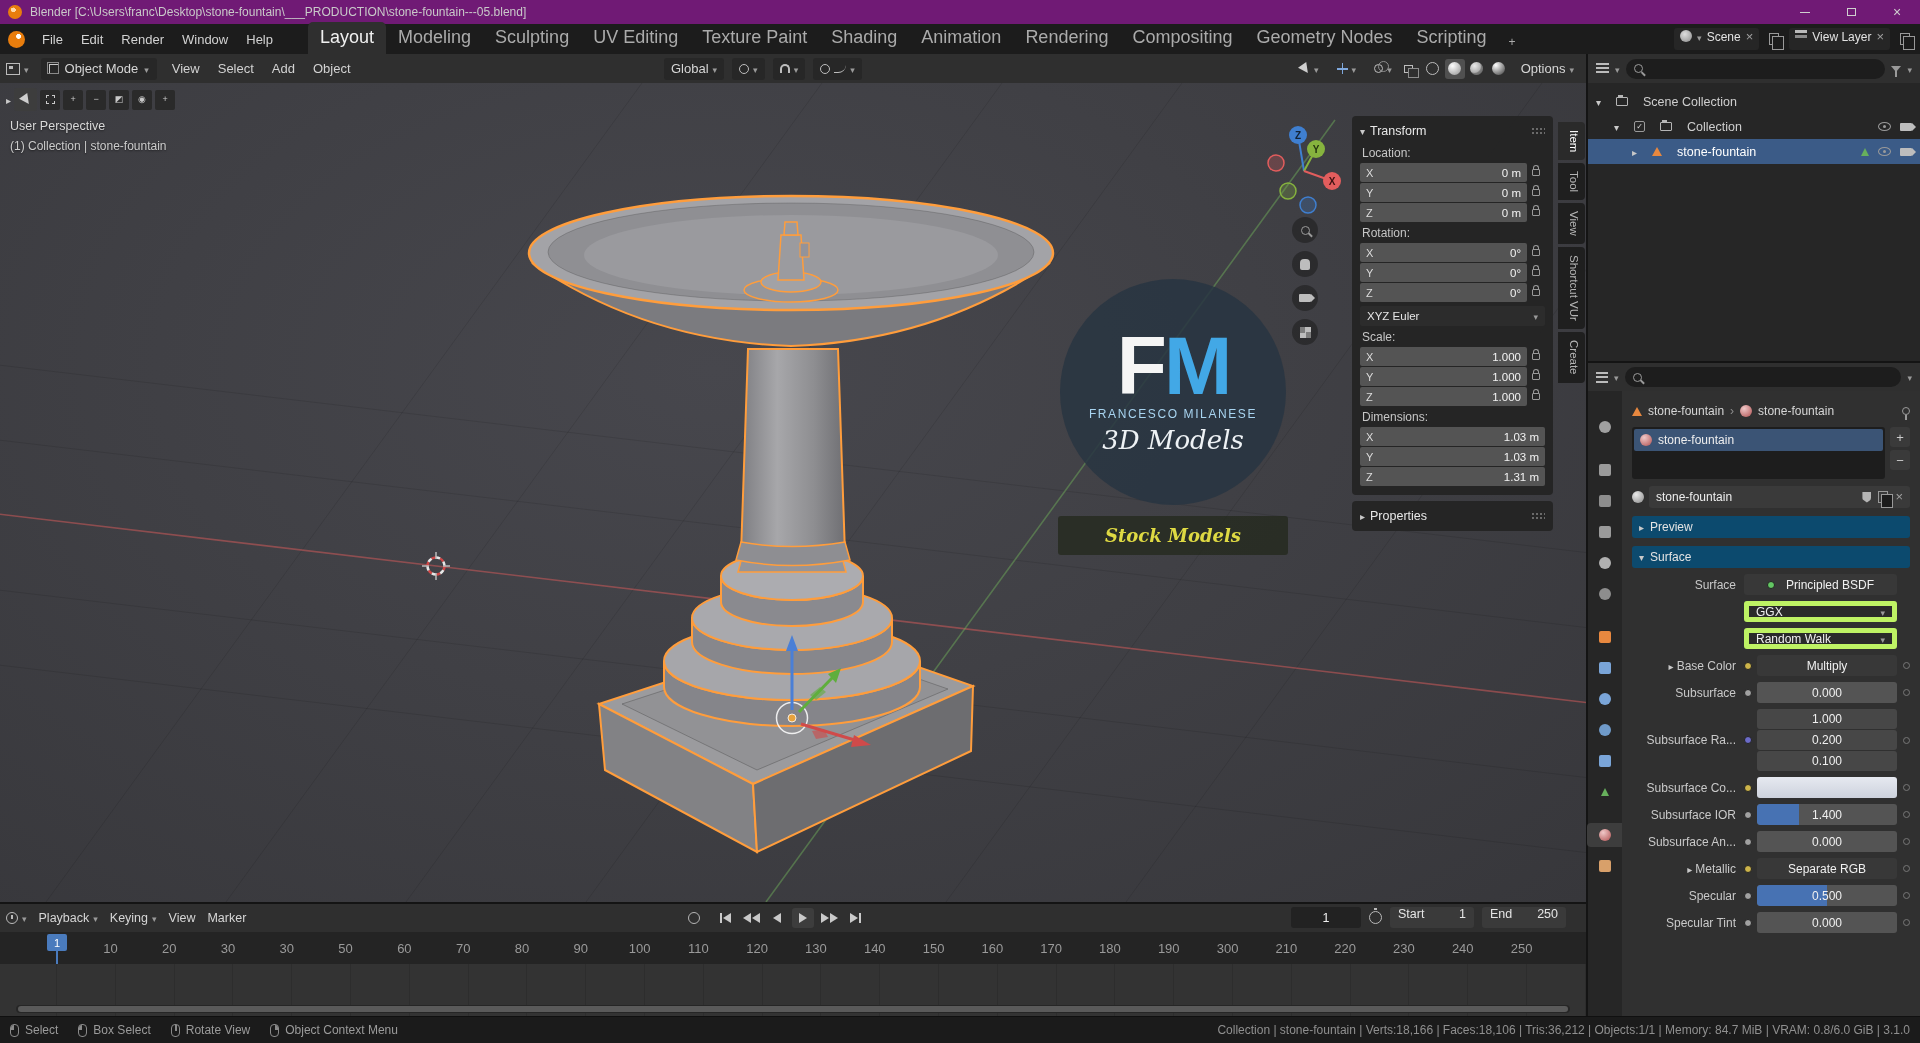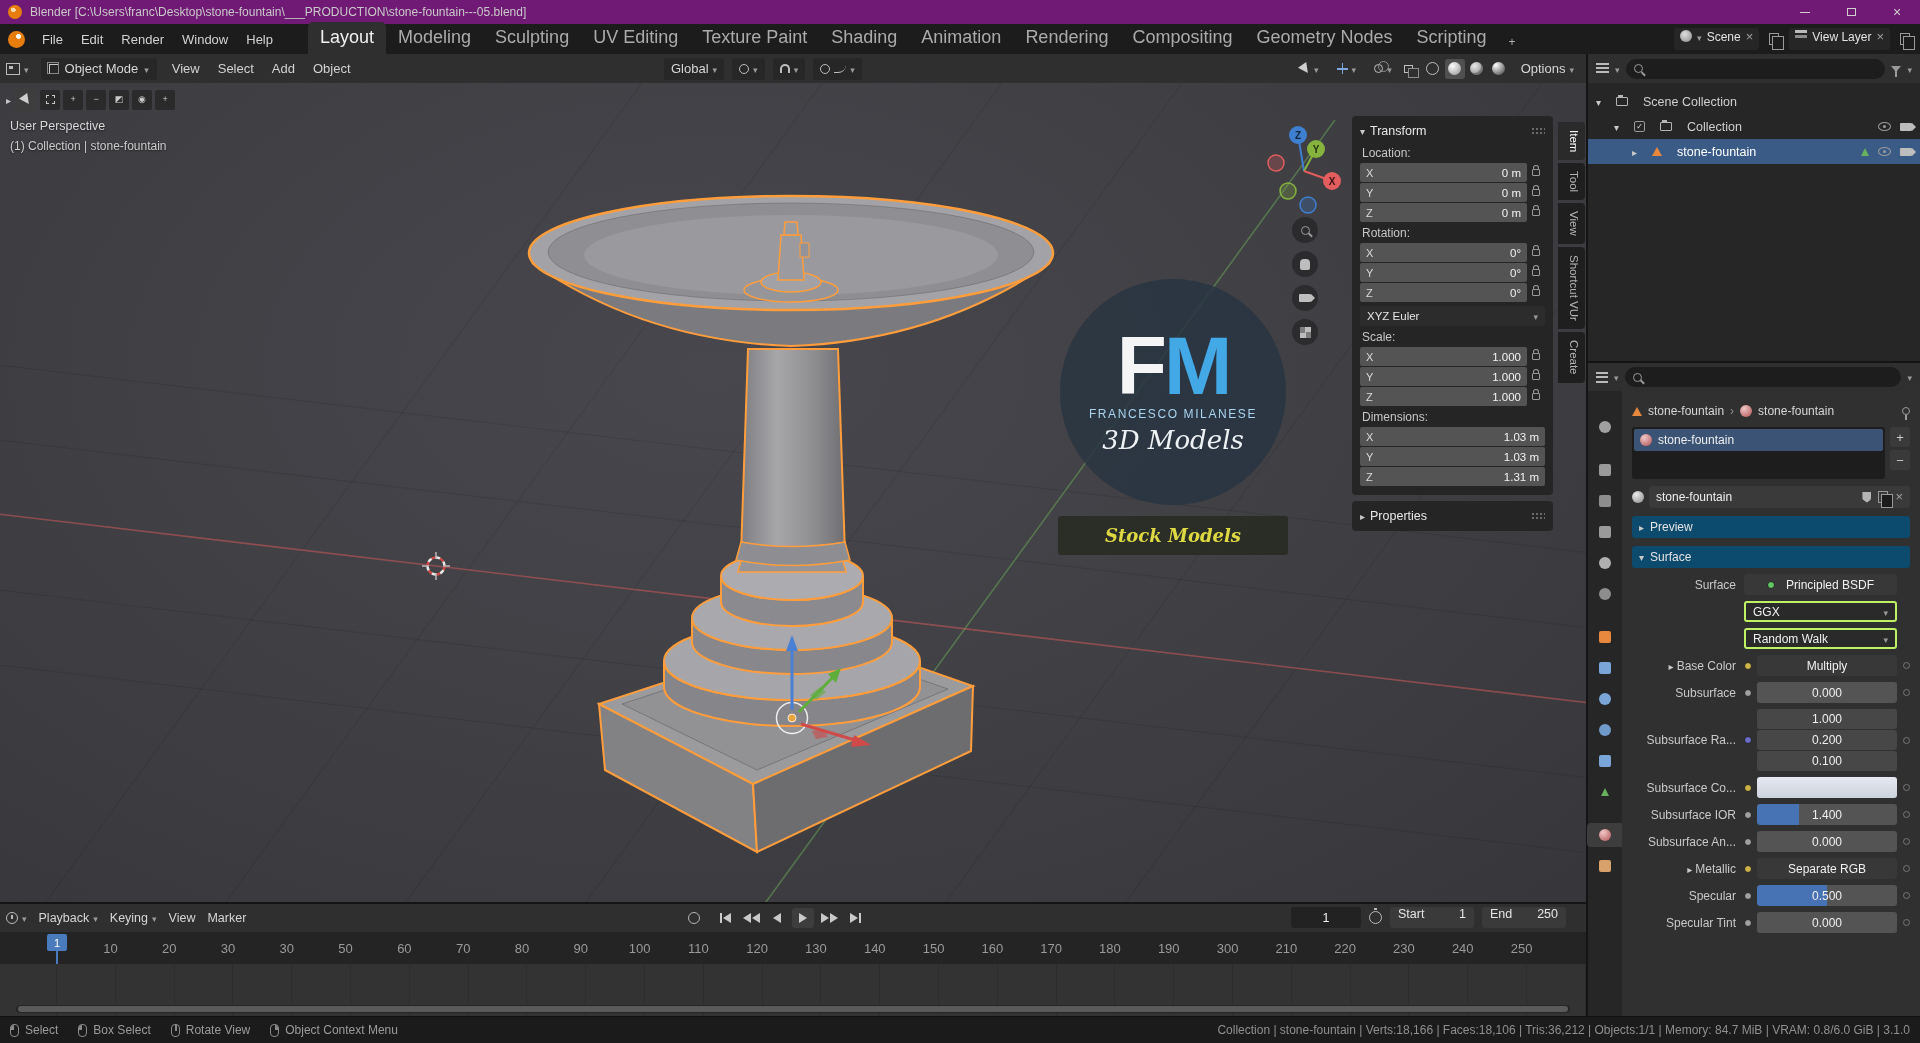--- a/index.html
+++ b/index.html
@@ -164,21 +164,21 @@
   .db-field{flex:1;height:22px;background:#3a3a3a;border-radius:3px;display:flex;align-items:center;gap:6px;padding:0 7px;color:#eee}
   .shield{width:9px;height:11px;background:#b5b5b5;border-radius:0 0 50% 50%;clip-path:polygon(0 0,100% 0,100% 70%,50% 100%,0 70%)}
   .db-icons{margin-left:auto;display:flex;align-items:center;gap:7px}
   .sect-hd{height:22px;background:#0c4a6e;border-radius:3px;display:flex;align-items:center;gap:6px;padding:0 7px;color:#e3e3e3;margin-top:8px}
   .prow{display:flex;align-items:center;margin-top:6px;min-height:21px}
   .plabel{width:112px;text-align:right;padding-right:8px;color:#c9c9c9;flex:none;display:flex;align-items:center;justify-content:flex-end;gap:3px}
   .socket{width:8px;height:8px;border-radius:50%;border:1px solid #222;flex:none;margin-right:5px}
   .s-gray{background:#a1a1a1}.s-yellow{background:#cdb44a}.s-blue{background:#6b6bc8}.s-green{background:#63c763}
   .pfield{flex:1;height:21px;border-radius:3px;position:relative;display:flex;align-items:center;justify-content:center;color:#f0f0f0;overflow:hidden}
   .pfield.btn{background:#383838;gap:6px}
-  .pfield.dd{background:#2a2a2a;justify-content:flex-start;padding:0 7px;border:2px solid #bef264}
+  .pfield.dd{background:#2a2a2a;justify-content:flex-start;padding:0 7px;border:5px solid #bef264}
   .pfield.dd .chev{margin-left:auto}
   .pfield.slider{background:#545454}
   .fill{position:absolute;left:0;top:0;bottom:0;background:#4772b3;border-radius:3px 0 0 3px}
   .pfield .txt{position:relative;z-index:1}
   .stack{flex:1;display:flex;flex-direction:column;gap:1px}
   .stack .pfield{flex:none;height:20px;background:#474747}
   .swatch{flex:1;height:21px;border-radius:3px;background:linear-gradient(#e6e9f0,#cdd2dd)}
   .kf{width:7px;height:7px;border:1.5px solid #777;border-radius:50%;margin-left:6px;flex:none}
   .kf.blank{border-color:transparent}
 

